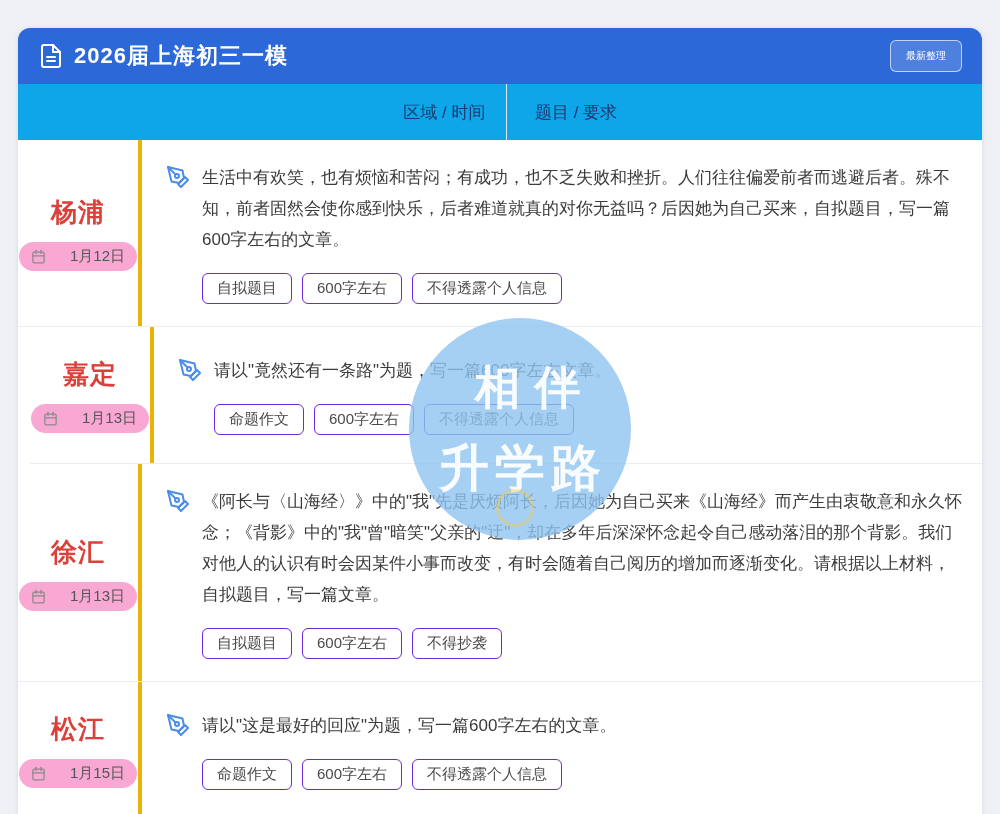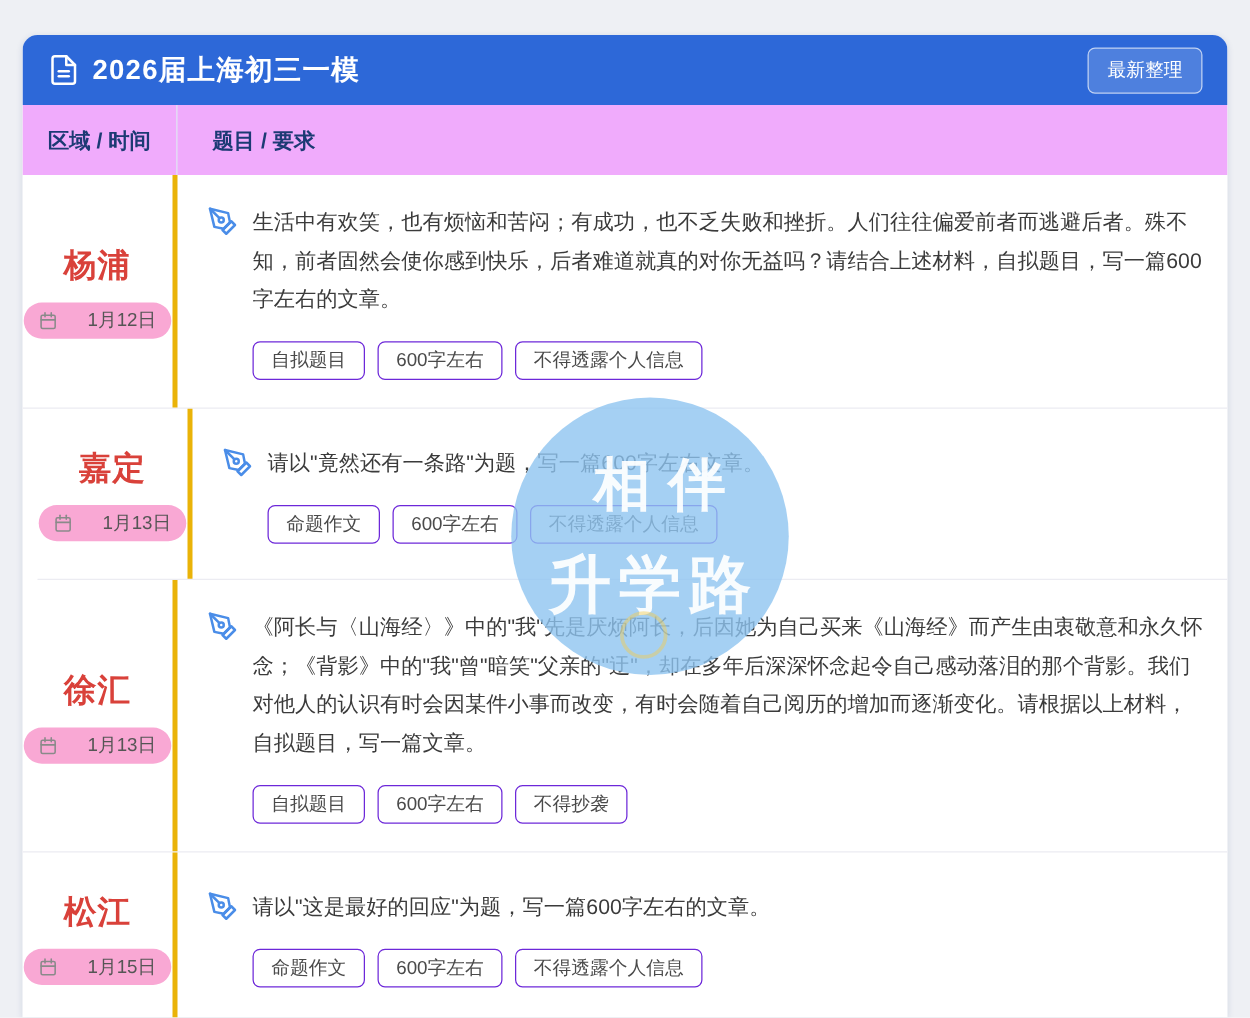--- a/index.html
+++ b/index.html
@@ -35,36 +35,37 @@
   .card-title {
     color: #ffffff;
     font-size: 22px;
     font-weight: bold;
     letter-spacing: 1px;
   }
   .latest-btn {
     background: rgba(255,255,255,0.16);
     border: 1px solid rgba(255,255,255,0.65);
     color: #ffffff;
-    font-size: 15px;
+    font-size: 10px;
     padding: 8px 15px;
     border-radius: 6px;
     cursor: pointer;
     font-family: Liberation Sans, sans-serif;
   }
 
   
   .table-head {
     height: 56px;
-    background: #f0abfc;
+    background: #0ea5e9;
     display: flex;
     align-items: center;
     color: #1c3a74;
-    font-weight: bold;
+    font-weight: normal;
     font-size: 17px;
+    justify-content: center;
   }
   .th-region {
     width: 124px;
     text-align: center;
     border-right: 1px solid #dfe5f2;
     align-self: stretch;
     display: flex; align-items: center; justify-content: center;
   }
   .th-topic { padding-left: 28px; }
 
@@ -221,21 +222,21 @@
     <div class="cell-right">
       <div class="prompt">
         <span class="pen-icon">
           <svg width="24" height="24" viewBox="0 0 24 24" fill="none" stroke="#4a8de8" stroke-width="2" stroke-linecap="round" stroke-linejoin="round">
             <path d="M12 19l7-7 3 3-7 7-3-3z"></path>
             <path d="M18 13l-1.5-7.5L2 2l3.5 14.5L13 18l5-5z"></path>
             <path d="M2 2l7.586 7.586"></path>
             <circle cx="11" cy="11" r="2"></circle>
           </svg>
         </span>
-        <p class="prompt-text">生活中有欢笑，也有烦恼和苦闷；有成功，也不乏失败和挫折。人们往往偏爱前者而逃避后者。殊不知，前者固然会使你感到快乐，后者难道就真的对你无益吗？请结合上述材料，自拟题目，写一篇600字左右的文章。</p>
+        <p class="prompt-text">生活中有欢笑，也有烦恼和苦闷；有成功，也不乏失败和挫折。人们往往偏爱前者而逃避后者。殊不知，前者固然会使你感到快乐，后者难道就真的对你无益吗？后因她为自己买来，自拟题目，写一篇600字左右的文章。</p>
       </div>
       <div class="tags">
               <span class="tag">自拟题目</span>
               <span class="tag">600字左右</span>
               <span class="tag">不得透露个人信息</span>
             </div>
     </div>
   </div>
 
   <div class="row">

